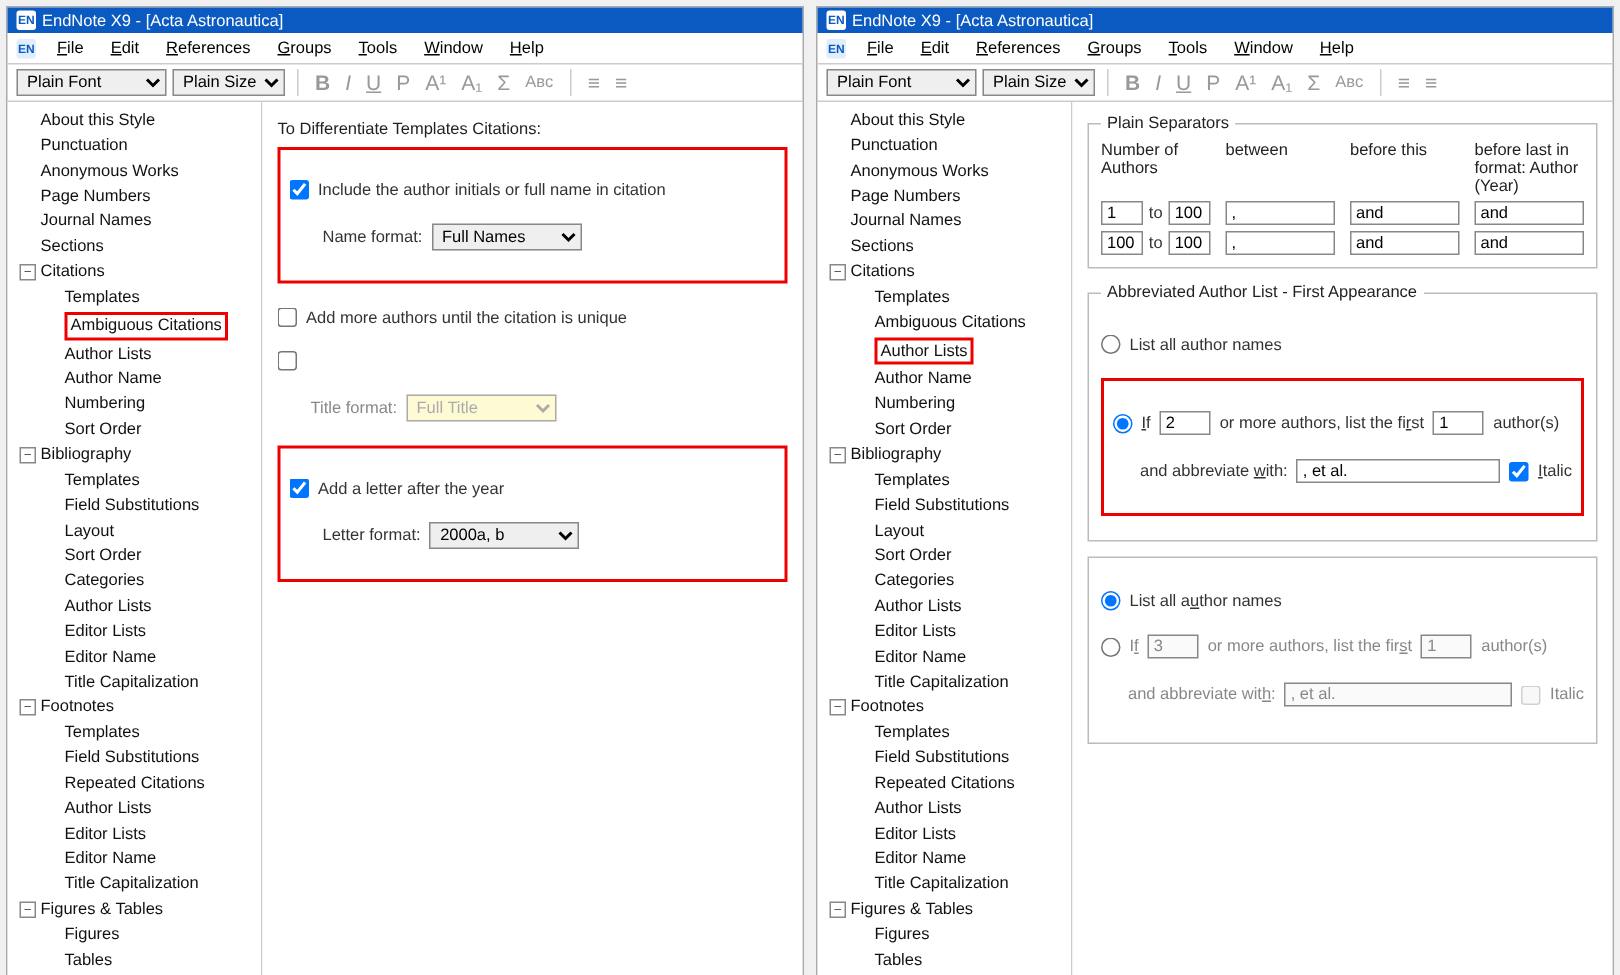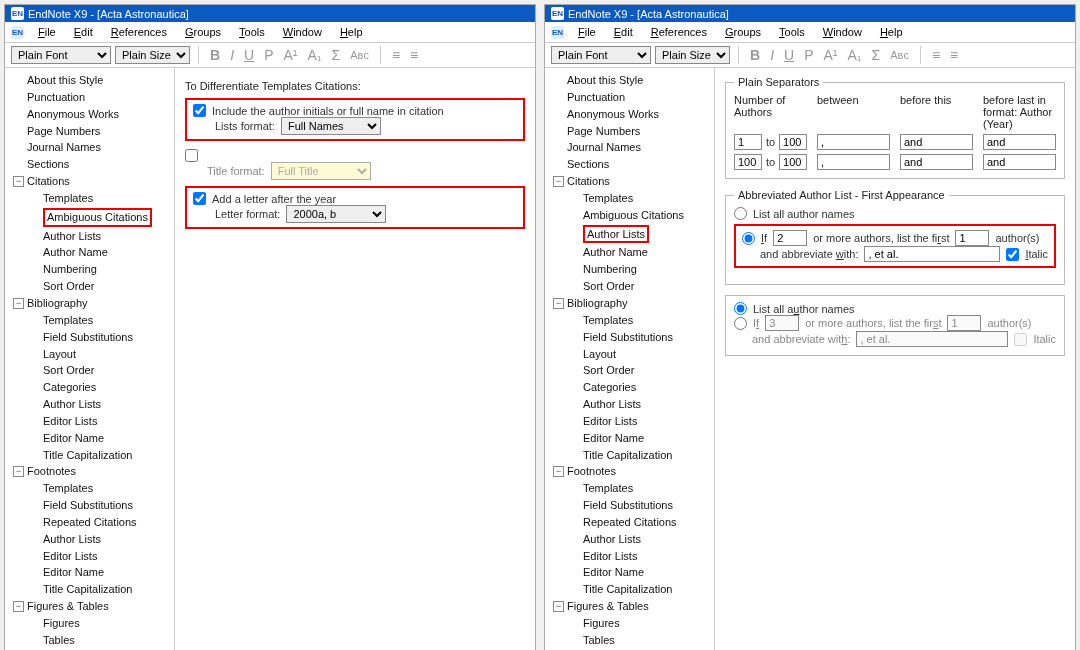--- a/index.html
+++ b/index.html
@@ -117,21 +117,21 @@
     color: #333;
     background:#fff;
   }
   .section-heading { margin: 4px 0 6px; color:#222; }
   fieldset {
     border: 1px solid #bbb;
     margin: 0 0 10px;
     padding: 6px 8px 8px;
   }
   fieldset > legend { padding: 0 4px; color:#222; }
-  .field-row { display:flex; align-items:center; gap:6px; margin:0 0; flex-wrap:wrap; }
+  .field-row { display:flex; align-items:center; gap:6px; margin:16px 0; flex-wrap:wrap; }
   input[type="text"] {
     border: 1px solid #888;
     padding: 1px 3px;
     font-size: 11px;
   }
   input.num { width: 34px; }
   select.combo {
     border: 1px solid #888;
     font-size: 11px;
     padding: 1px 2px;
@@ -369,25 +369,29 @@
       </div>
     <div class="pane">
       <div class="section-heading">To Differentiate Templates Citations:</div>
 
       <div class="boxed-red">
         <div class="field-row">
           <input type="checkbox" checked="" style="">
           <label>Include the author initials or full name in citation</label>
         </div>
         <div class="field-row indent1">
-          <label>Lists format:</label>
+          <label>Name format:</label>
           <select class="combo"><option>Full Names</option></select>
         </div>
       </div>
 
+      <div class="field-row">
+        <input type="checkbox" style="">
+        <label>Add more authors until the citation is unique</label>
+      </div>
 
       <div class="field-row" style="margin-top:8px">
         <input type="checkbox" style="">
       </div>
       <div class="field-row indent1">
         <label style="color:#888">Title format:</label>
         <select class="combo" disabled=""><option>Full Title</option></select>
       </div>
 
       <div class="boxed-red" style="margin-top:6px">

